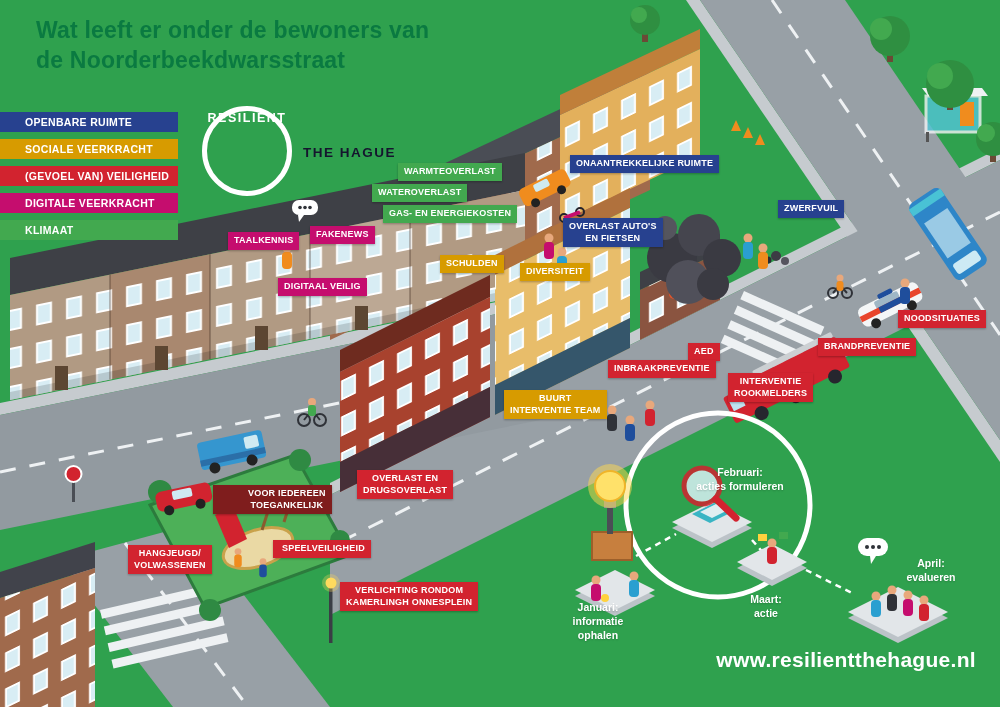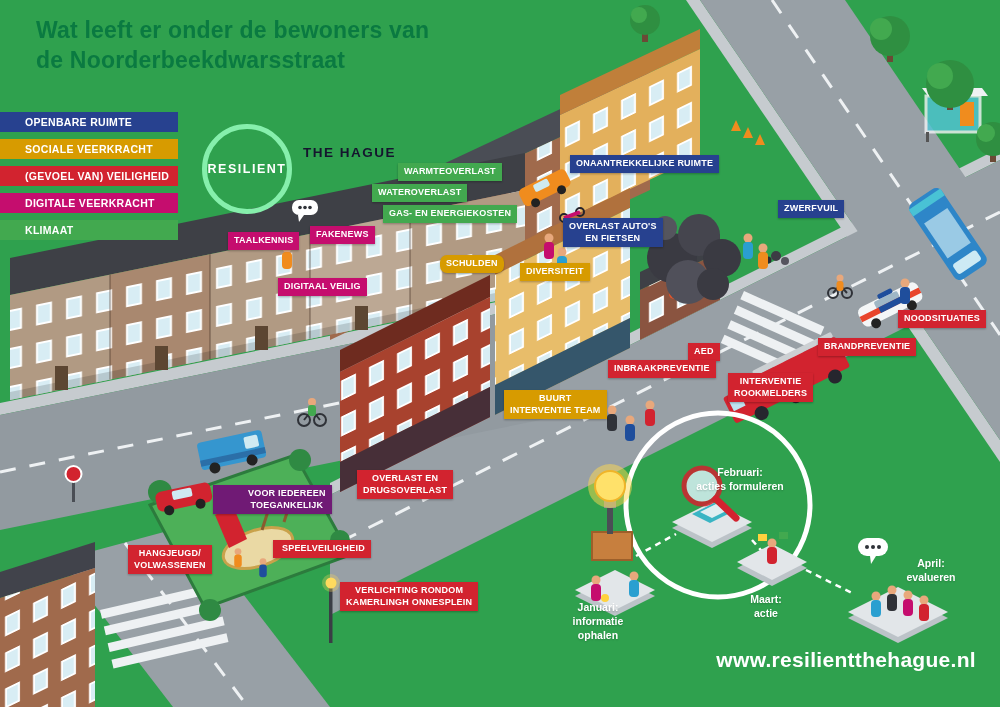--- a/index.html
+++ b/index.html
@@ -3,21 +3,21 @@
 <meta charset="utf-8">
 <style>
   *{box-sizing:border-box;margin:0;padding:0}
   html,body{background:#2fa14e}
   body{font-family:"Liberation Sans",sans-serif}
   .stage{position:relative;width:1000px;height:707px;background:#2fa14e;overflow:hidden}
   .scene{position:absolute;left:0;top:0;width:1000px;height:707px}
   .title{position:absolute;left:36px;top:16px;font-size:23px;font-weight:bold;color:#0a7a41;line-height:1.3;letter-spacing:.2px}
   .legend{position:absolute;left:0;top:112px;display:flex;flex-direction:column;gap:7px}
   .legend-item{width:178px;height:20px;color:#fff;font-size:10.5px;font-weight:bold;line-height:20px;padding-left:25px;letter-spacing:.3px;white-space:nowrap}
-  .logo-circle{position:absolute;left:202px;top:124px;width:90px;height:90px;border:5px solid #86efac;border-radius:50%;display:flex;align-items:center;justify-content:center}
+  .logo-circle{position:absolute;left:202px;top:106px;width:90px;height:90px;border:5px solid #ffffff;border-radius:50%;display:flex;justify-content:center}
   .logo-circle-text{color:#fff;font-weight:bold;font-size:12.5px;letter-spacing:1.5px}
   .logo-side-text{position:absolute;left:303px;top:145px;color:#15152e;font-weight:bold;font-size:13.5px;letter-spacing:1.5px}
   .layer{position:absolute;left:0;top:0;width:1000px;height:707px}
   .tag{position:absolute;color:#fff;font-size:9px;font-weight:bold;padding:3px 6px;line-height:1.3;white-space:pre-line;text-align:center;letter-spacing:.2px;box-shadow:0 1px 2px rgba(0,0,0,.28)}
   .tl-label{position:absolute;color:#fff;font-size:10.5px;font-weight:bold;white-space:pre-line;text-align:center;transform:translateX(-50%);line-height:1.35;text-shadow:0 1px 2px rgba(0,0,0,.2)}
   .website{position:absolute;right:24px;top:648px;color:#fff;font-weight:bold;font-size:21px;letter-spacing:.3px}
 </style>
 </head>
 <body>
 
@@ -364,31 +364,31 @@
       <div class="tag" style="left: 398px; top: 163px; background: rgb(66, 169, 79);">WARMTEOVERLAST</div>
       <div class="tag" style="left: 348px; top: 184px; background: rgb(66, 169, 79); margin-left: 24px;">WATEROVERLAST</div>
       <div class="tag" style="left: 383px; top: 205px; background: rgb(66, 169, 79);">GAS- EN ENERGIEKOSTEN</div>
       <div class="tag" style="left: 570px; top: 155px; background: rgb(39, 65, 143);">ONAANTREKKELIJKE RUIMTE</div>
       <div class="tag" style="left: 563px; top: 218px; background: rgb(39, 65, 143);">OVERLAST AUTO'S
 EN FIETSEN</div>
       <div class="tag" style="left: 778px; top: 200px; background: rgb(39, 65, 143);">ZWERFVUIL</div>
       <div class="tag" style="left: 228px; top: 232px; background: rgb(197, 13, 110);">TAALKENNIS</div>
       <div class="tag" style="left: 310px; top: 226px; background: rgb(197, 13, 110);">FAKENEWS</div>
       <div class="tag" style="left: 278px; top: 278px; background: rgb(197, 13, 110);">DIGITAAL VEILIG</div>
-      <div class="tag" style="left: 440px; top: 255px; background: rgb(215, 155, 0); border-radius: 7px;">SCHULDEN</div>
+      <div class="tag" style="left: 440px; top: 255px; background: rgb(215, 155, 0);">SCHULDEN</div>
       <div class="tag" style="left: 520px; top: 263px; background: rgb(215, 155, 0);">DIVERSITEIT</div>
       <div class="tag" style="left: 898px; top: 310px; background: rgb(210, 35, 47);">NOODSITUATIES</div>
       <div class="tag" style="left: 818px; top: 338px; background: rgb(210, 35, 47);">BRANDPREVENTIE</div>
       <div class="tag" style="left: 688px; top: 343px; background: rgb(210, 35, 47);">AED</div>
       <div class="tag" style="left: 608px; top: 360px; background: rgb(210, 35, 47);">INBRAAKPREVENTIE</div>
       <div class="tag" style="left: 728px; top: 373px; background: rgb(210, 35, 47);">INTERVENTIE
 ROOKMELDERS</div>
       <div class="tag" style="left: 504px; top: 390px; background: rgb(215, 155, 0);">BUURT
 INTERVENTIE TEAM</div>
-      <div class="tag" style="left: 213px; top: 485px; background: #701a75; padding-left: 35px;">VOOR IEDEREEN
+      <div class="tag" style="left: 213px; top: 485px; background: #7f1d1d; padding-left: 35px;">VOOR IEDEREEN
 TOEGANKELIJK</div>
       <div class="tag" style="left: 357px; top: 470px; background: rgb(210, 35, 47);">OVERLAST EN
 DRUGSOVERLAST</div>
       <div class="tag" style="left: 128px; top: 545px; background: rgb(210, 35, 47);">HANGJEUGD/
 VOLWASSENEN</div>
       <div class="tag" style="left: 273px; top: 540px; background: rgb(210, 35, 47); padding-left: 9px;">SPEELVEILIGHEID</div>
       <div class="tag" style="left: 340px; top: 582px; background: rgb(210, 35, 47);">VERLICHTING RONDOM
 KAMERLINGH ONNESPLEIN</div>
     </div>
   <div class="layer" id="timeline">

